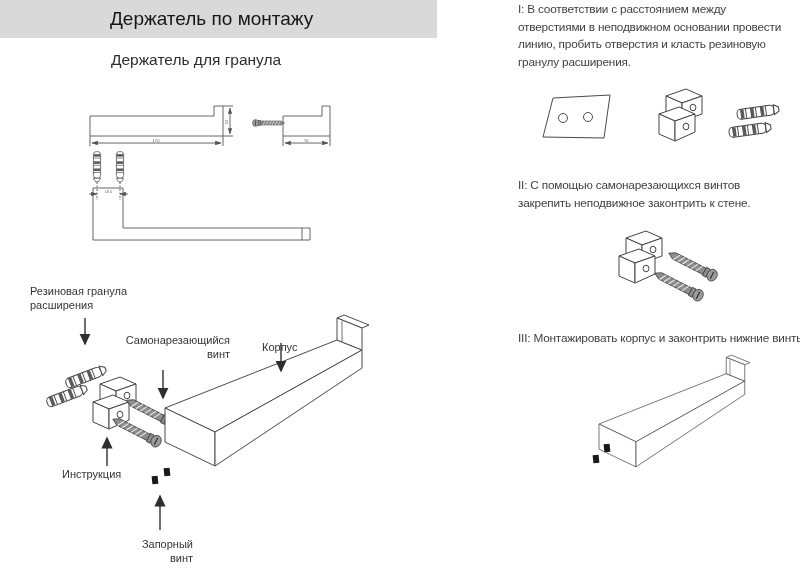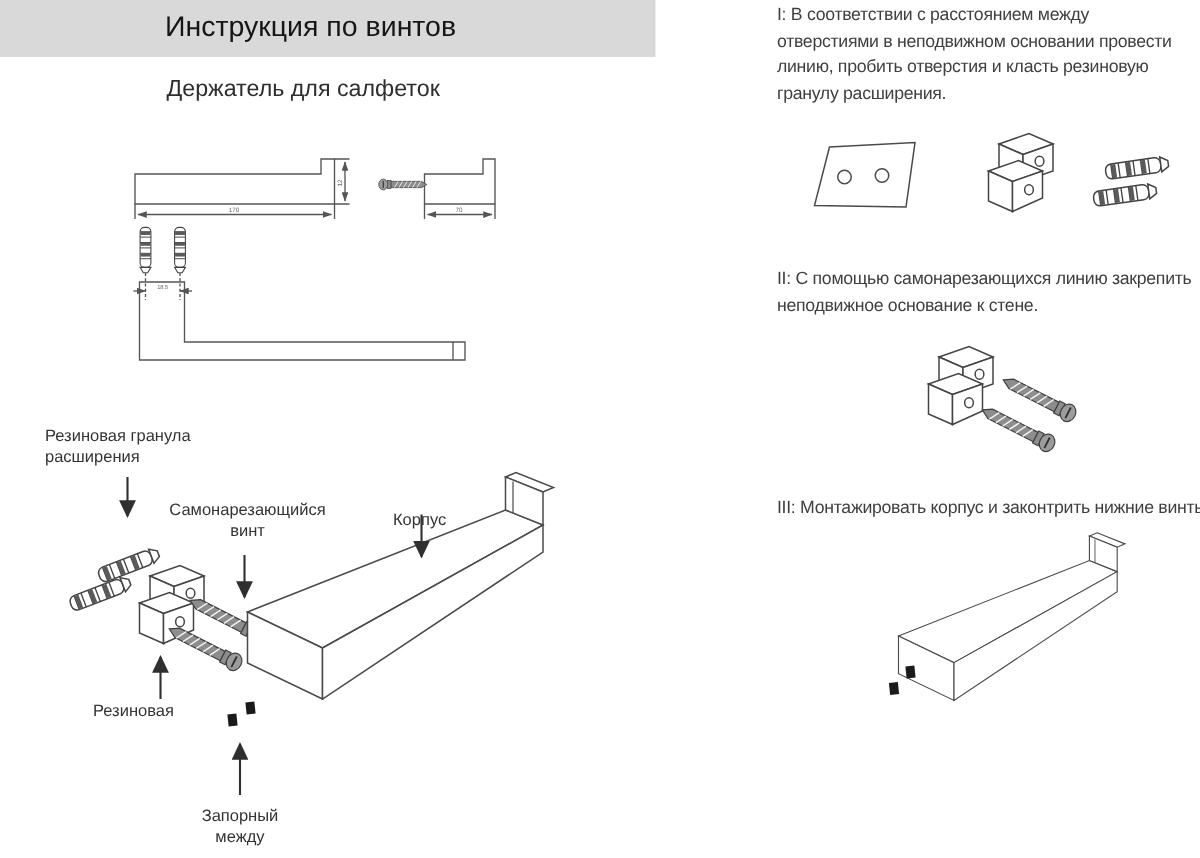--- a/index.html
+++ b/index.html
@@ -5,21 +5,21 @@
   *{margin:0;padding:0;box-sizing:border-box}
   html,body{width:800px;height:572px;background:#ffffff;overflow:hidden;
     font-family:"Liberation Sans",sans-serif;color:#3c3c3c;position:relative}
   .abs{position:absolute}
   .title-band{left:0;top:0;width:437px;height:38px;background:#d9d9d9}
   .title{left:110px;top:0;width:330px;height:38px;line-height:38px;
     font-size:19px;color:#161616}
   .subtitle{left:111px;top:51px;font-size:15.5px;color:#2e2e2e}
   .step-text{width:278px;font-size:11.8px;line-height:1.5;color:#3f3f3f;letter-spacing:-0.2px}
   .lbl{font-size:11px;line-height:1.25;color:#343434}
-  .c{text-align:center}
+  .c{text-align:right}
   svg{position:absolute;overflow:visible}
   svg .ln{fill:none;stroke:#555;stroke-width:0.9}
   svg .ln2{fill:#ffffff;stroke:#4a4a4a;stroke-width:1}
   svg .dimtxt{font-size:4.2px;fill:#666}
 </style>
 </head>
 <body>
 
 <svg width="0" height="0" style="position:absolute">
   <defs>
@@ -53,22 +53,22 @@
       <path d="M0,0 L50,24 L50,58 L0,34 Z" fill="#fff" stroke="#4a4a4a" stroke-width="1"></path>
       <path d="M50,24 L197,-58 L197,-40 L50,58 Z" fill="#fff" stroke="#4a4a4a" stroke-width="1"></path>
       <path d="M172,-90 L179,-93 L204,-83 L197,-80 Z" fill="#fff" stroke="#4a4a4a" stroke-width="1"></path>
       <path d="M172,-68 L197,-58 L197,-80 L172,-90 Z" fill="#fff" stroke="#4a4a4a" stroke-width="1"></path>
       <path d="M177,-87 L177,-66" fill="none" stroke="#4a4a4a" stroke-width="0.8"></path>
     </g>
   </defs>
 </svg>
 
 <div class="abs title-band"></div>
-<div class="abs title">Инструкция по винтов</div>
-<div class="abs subtitle">Держатель для салфеток</div>
+<div class="abs title">Держатель по монтажу</div>
+<div class="abs subtitle">Держатель для гранула</div>
 
 <svg style="left:70px;top:88px" width="290" height="190" viewBox="0 0 290 190">
   <defs>
     <marker id="da" markerWidth="7" markerHeight="5" refX="6.5" refY="2.5" orient="auto-start-reverse">
       <path d="M0,0 L7,2.5 L0,5 Z" fill="#555"></path>
     </marker>
   </defs>
 
   <g>
     <path class="ln" d="M20,28 H144 V18 H153 V48 H20 Z"></path>
@@ -119,35 +119,35 @@
   <line x1="85" y1="38" x2="85" y2="64" stroke="#2f2f2f" stroke-width="1.4" marker-end="url(#la)"></line>
   <line x1="163" y1="90" x2="163" y2="118" stroke="#2f2f2f" stroke-width="1.4" marker-end="url(#la)"></line>
   <line x1="281" y1="63" x2="281" y2="91" stroke="#2f2f2f" stroke-width="1.4" marker-end="url(#la)"></line>
   <line x1="107" y1="186" x2="107" y2="158" stroke="#2f2f2f" stroke-width="1.4" marker-end="url(#la)"></line>
   <line x1="160" y1="250" x2="160" y2="216" stroke="#2f2f2f" stroke-width="1.4" marker-end="url(#la)"></line>
 </svg>
 
 <div class="abs lbl" style="left:30px;top:285px;width:135px">Резиновая гранула расширения</div>
 <div class="abs lbl c" style="left:100px;top:334px;width:130px">Самонарезающийся винт</div>
 <div class="abs lbl" style="left:262px;top:341px">Корпус</div>
-<div class="abs lbl" style="left:62px;top:468px">Резиновая</div>
-<div class="abs lbl c" style="left:127px;top:538px;width:66px">Запорный между</div>
+<div class="abs lbl" style="left:62px;top:468px">Инструкция</div>
+<div class="abs lbl c" style="left:127px;top:538px;width:66px">Запорный винт</div>
 
 <p class="abs step-text" style="left:518px;top:1px">I: В соответствии с расстоянием между отверстиями в неподвижном основании провести линию, пробить отверстия и класть резиновую гранулу расширения.</p>
 
 <svg style="left:510px;top:85px" width="290" height="95" viewBox="0 0 290 95">
   <path class="ln2" d="M43,13 L100,10 L94,53 L33,52 Z"></path>
   <circle cx="53" cy="33" r="4.5" class="ln2"></circle>
   <circle cx="78" cy="32" r="4.5" class="ln2"></circle>
   <use href="#basepiece" transform="translate(142,3)"></use>
   <use href="#dowel" transform="translate(247,27) rotate(-8)"></use>
   <use href="#dowel" transform="translate(239,45) rotate(-8)"></use>
 </svg>
 
-<p class="abs step-text" style="left:518px;top:177px">II: С помощью самонарезающихся линию закрепить неподвижное основание к стене.</p>
+<p class="abs step-text" style="left:518px;top:177px">II: С помощью самонарезающихся винтов закрепить неподвижное законтрить к стене.</p>
 
 <svg style="left:600px;top:228px" width="170" height="100" viewBox="0 0 170 100">
   <use href="#basepiece" transform="translate(12,2)"></use>
   <use href="#screwpart" transform="translate(92,37) rotate(27)"></use>
   <use href="#screwpart" transform="translate(78,57) rotate(27)"></use>
 </svg>
 
 <p class="abs step-text" style="left:518px;top:330px;width:290px">III: Монтажировать корпус и законтрить нижние винты.</p>
 
 <svg style="left:585px;top:352px" width="215" height="125" viewBox="0 0 215 125">

